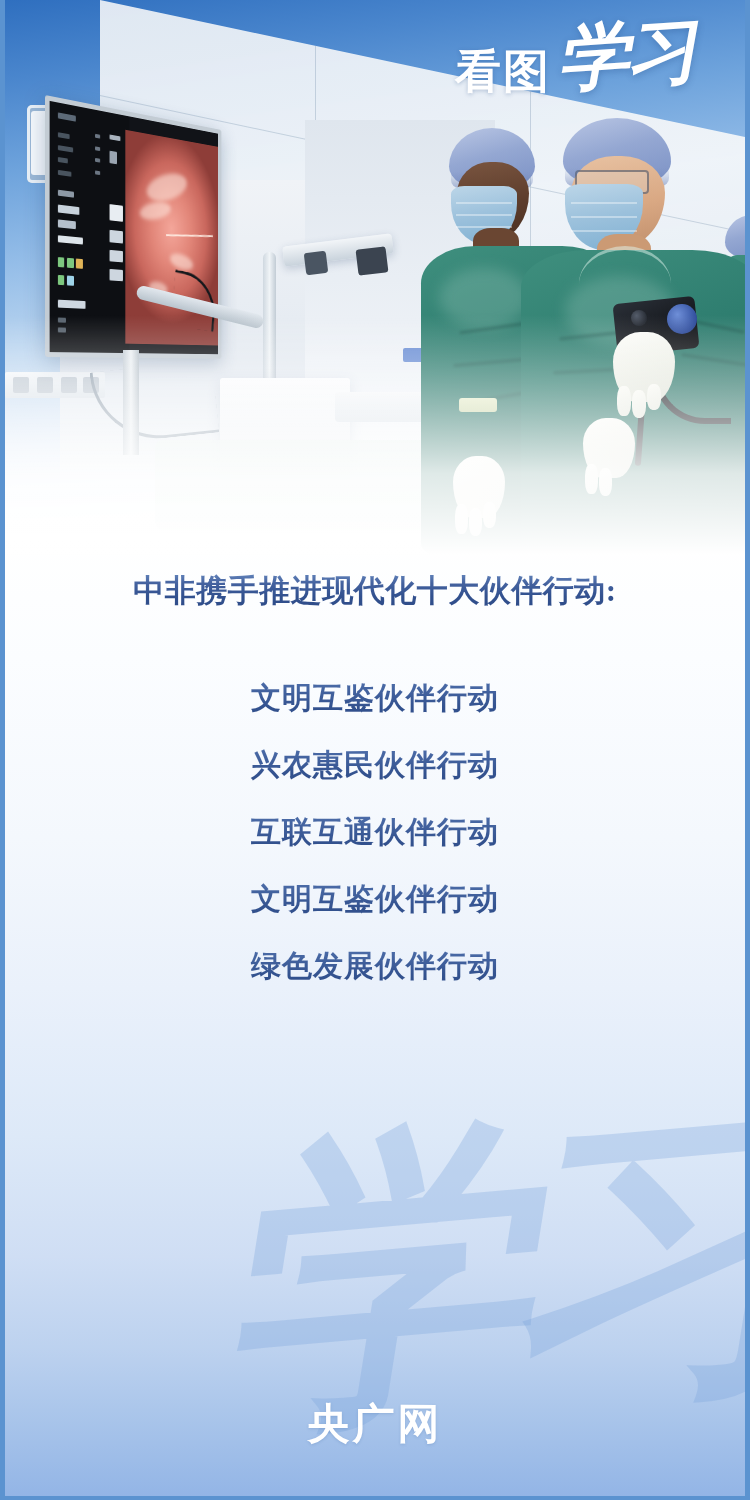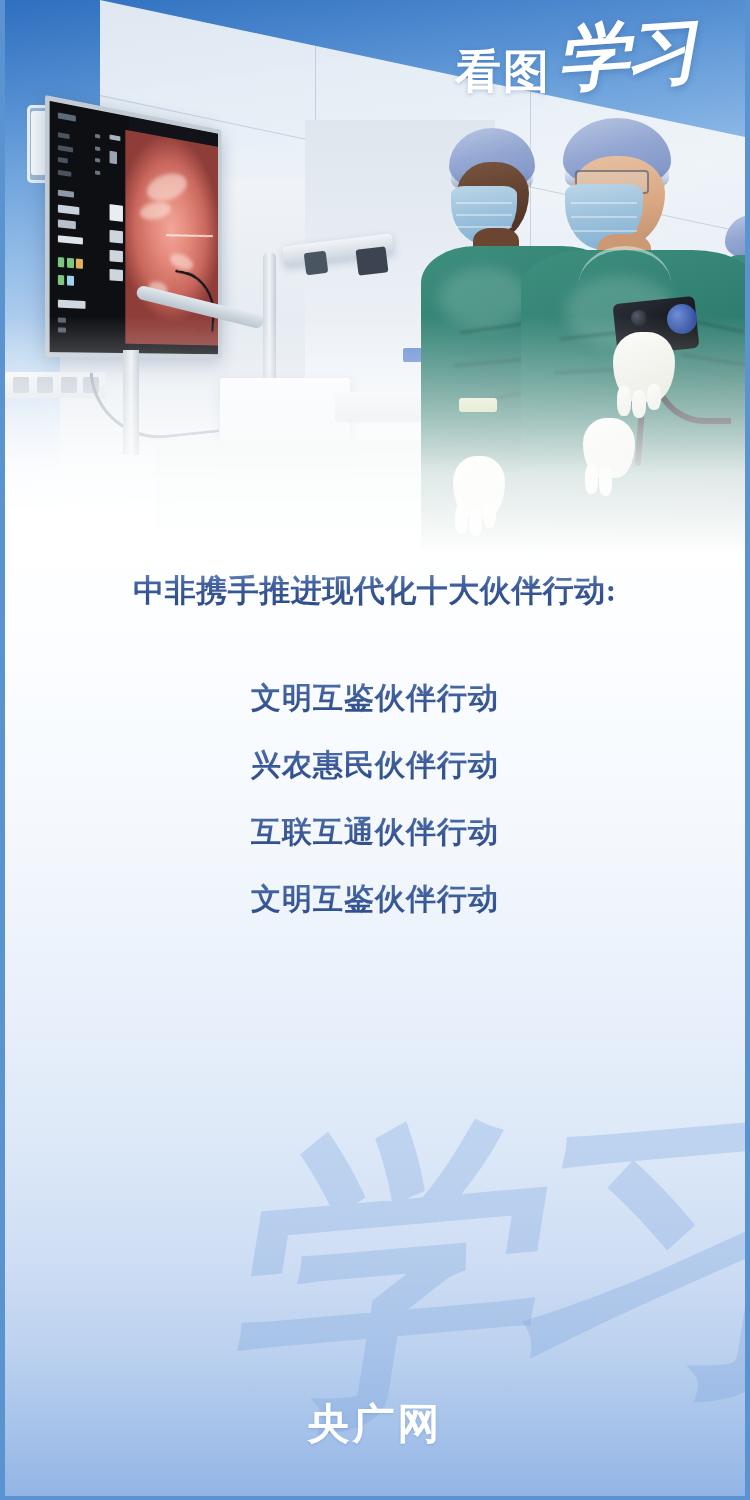--- a/index.html
+++ b/index.html
@@ -669,20 +669,21 @@
   <div class="watermark">学习</div>
 
   <div class="content">
     <div class="headline">中非携手推进现代化十大伙伴行动:</div>
 
     <ul class="action-list">
       <li class="action-item">文明互鉴伙伴行动</li>
       <li class="action-item">兴农惠民伙伴行动</li>
       <li class="action-item">互联互通伙伴行动</li>
       <li class="action-item">文明互鉴伙伴行动</li>
+      <li class="action-item">绿色发展伙伴行动</li>
     </ul>
   </div>
 
   <div class="footer">
     <span class="footer-logo">央广网</span>
   </div>
 
 </div>
 
 </body></html>

